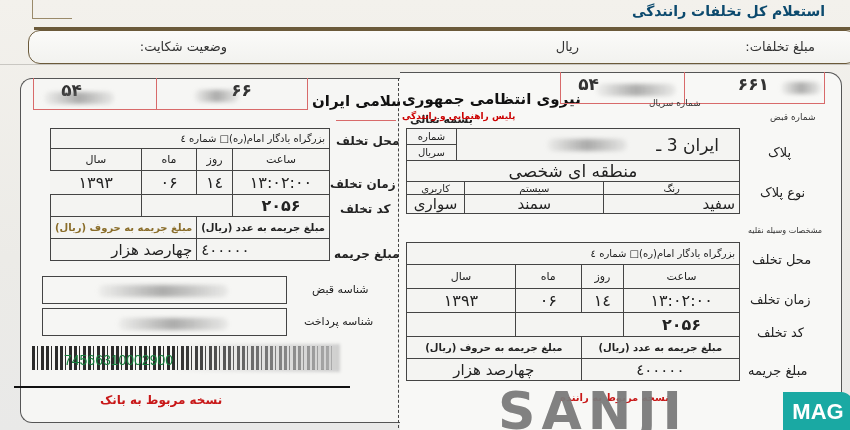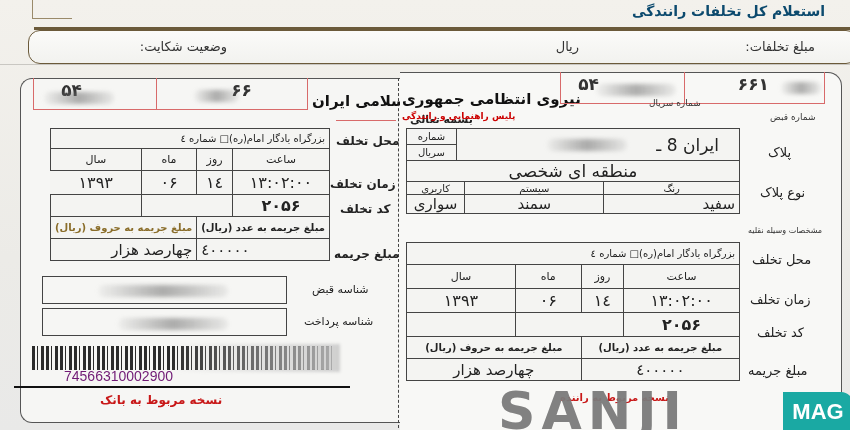--- a/index.html
+++ b/index.html
@@ -70,21 +70,21 @@
   .barcode {
     left: 32px; top: 346px; width: 300px; height: 24px;
     background: repeating-linear-gradient(90deg, #1a1a1a 0 3px, transparent 3px 5px, #1a1a1a 5px 6px, transparent 6px 9px, #1a1a1a 9px 12px, transparent 12px 14px);
     opacity: 0.92;
   }
   .barcode-fade {
     left: 170px; top: 344px; width: 170px; height: 28px;
     background: linear-gradient(90deg, rgba(240,240,238,0.0), rgba(200,200,200,0.85));
     filter: blur(1.5px);
   }
-  .barcode-num { left: 64px; top: 368px; font-size: 14px; color: #701a75; direction: ltr; font-family: "Liberation Sans", sans-serif; }
+  .barcode-num { left: 64px; top: 352px; font-size: 14px; color: #15803d; direction: ltr; font-family: "Liberation Sans", sans-serif; }
   .barcode-line { left: 14px; top: 386px; width: 336px; height: 2px; background: #111; }
   .bank-note { left: 100px; top: 393px; font-size: 12px; font-weight: bold; color: #c81818; }
 
   
   .wm-text {
     left: 498px; top: 385px; font-family: "DejaVu Sans", sans-serif; font-size: 52px; font-weight: bold;
     color: #7b7b7b; letter-spacing: 6px; direction: ltr; line-height: 52px; opacity: 0.95;
   }
   .wm-mag {
     left: 783px; top: 392px; width: 70px; height: 40px; background: #1aa9a3;
@@ -186,21 +186,21 @@
   <span class="num-partial" style="right:55px;">۶۶۱</span>
   <div class="blur-mask" style="left:220px; top:10px; width:40px;"></div>
 </div>
 <div class="abs small-lbl" style="left:605px; top:98px;margin-left:44px;">شماره سریال</div>
 <div class="abs small-lbl" style="left:770px; top:112px;">شماره قبض</div>
 
 <table class="grid" style="left:406px; top:128px; width:334px;">
   <tbody>
       <tr style="height:16px;">
     <td colspan="3" rowspan="2" style="font-size:17px; text-align:right; padding-right:20px; position:relative;">
-      <span>ایران 8 ـ</span>
+      <span>ایران 3 ـ</span>
       <div class="blur-mask" style="left:90px; top:10px; width:80px;"></div>
     </td>
     <td class="cell-small" style="width:50px;">شماره</td>
   </tr>
   <tr style="height:16px;">
     <td class="cell-small">سریال</td>
   </tr>
   <tr style="height:21px;padding-left:21px;">
     <td colspan="4" style="font-size:17px;">منطقه ای شخصی</td>
   </tr>

